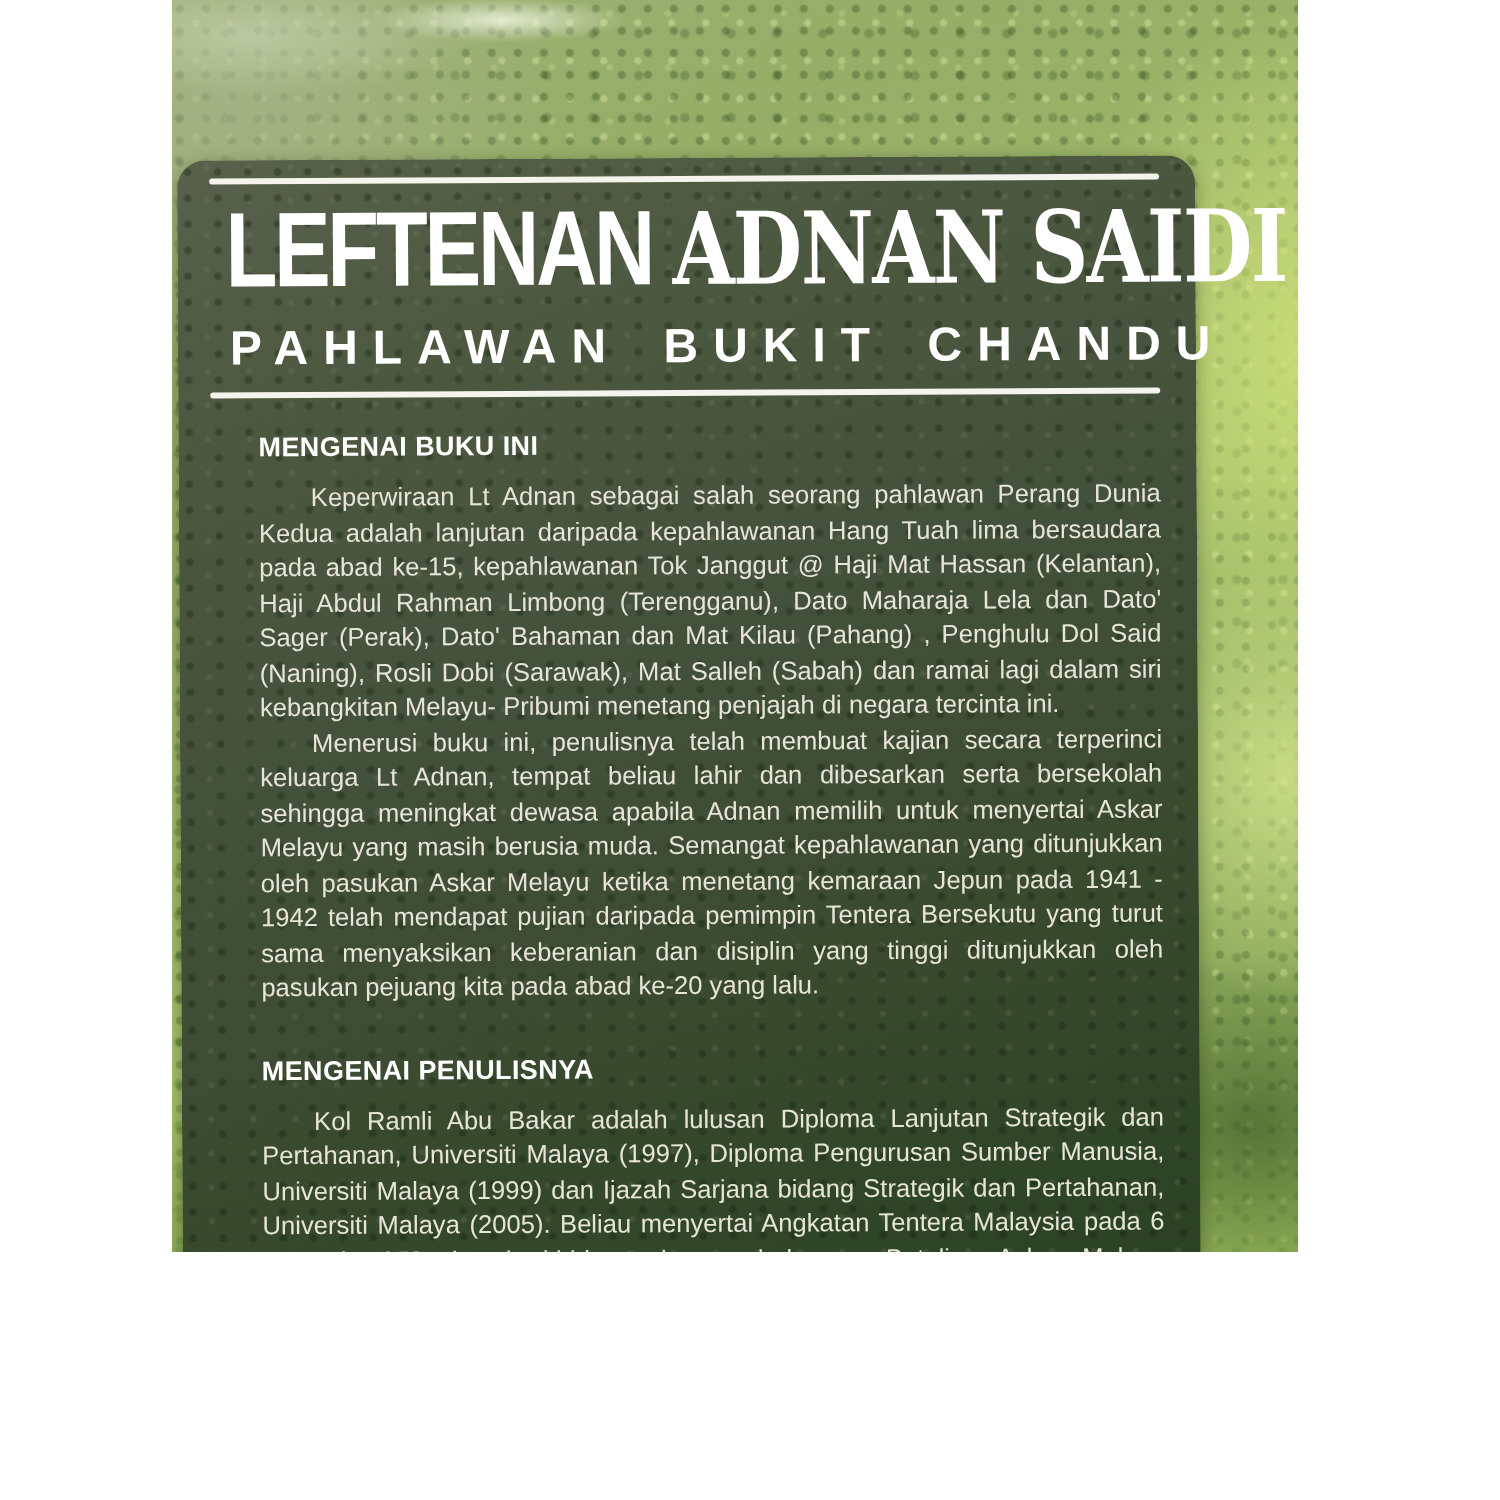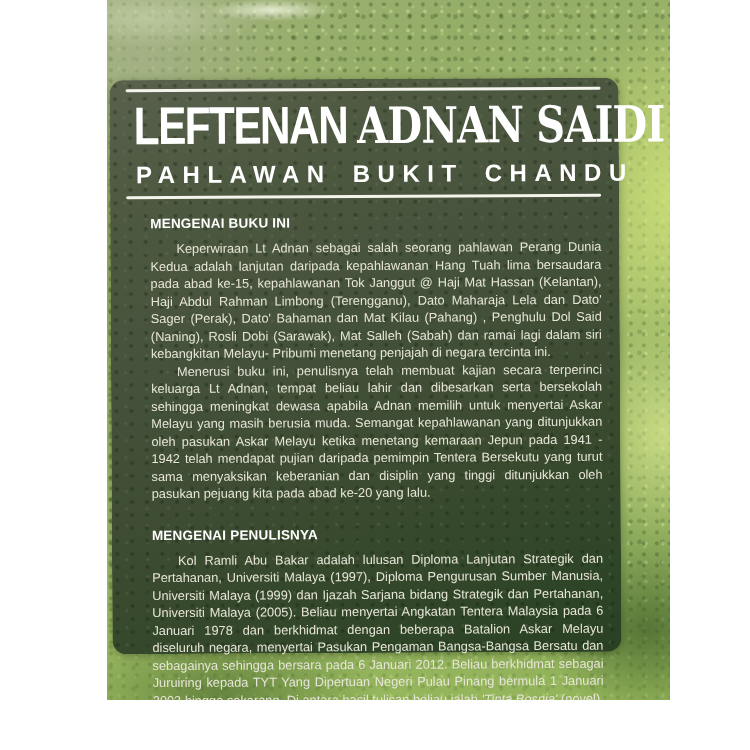--- a/index.html
+++ b/index.html
@@ -3,21 +3,21 @@
 <meta charset="utf-8">
 <style>
   html,body{margin:0;padding:0;}
   body{
     width:750px;height:750px;position:relative;overflow:hidden;
     background:#ffffff;
     font-family:"Liberation Sans", sans-serif;
   }
   
   .photo{
-    position:absolute;left:107px;top:0;width:563px;height:700px;overflow:hidden;
+    position:absolute;left:86px;top:0;width:563px;height:626px;overflow:hidden;
     background-image:
       radial-gradient(ellipse 90px 16px at 165px 10px, rgba(238,243,222,.85), transparent 70%),
       radial-gradient(ellipse 150px 40px at 40px 18px, rgba(205,215,180,.6), transparent 75%),
       radial-gradient(ellipse 170px 240px at 101% 28%, rgba(205,224,120,.9), transparent 72%),
       radial-gradient(ellipse 120px 150px at 99% 62%, rgba(214,230,140,.8), transparent 75%),
       radial-gradient(ellipse 130px 110px at 96% 90%, rgba(40,70,26,.55), transparent 78%),
       radial-gradient(ellipse 200px 90px at 20% 99%, rgba(52,82,30,.5), transparent 80%),
       linear-gradient(to top, rgba(160,195,95,.55), transparent 22%),
       radial-gradient(ellipse 220px 160px at 6% 8%, rgba(166,178,138,.75), transparent 70%),
       radial-gradient(circle at 30% 40%, rgba(30,60,18,.30) 1.4px, transparent 2.6px),

